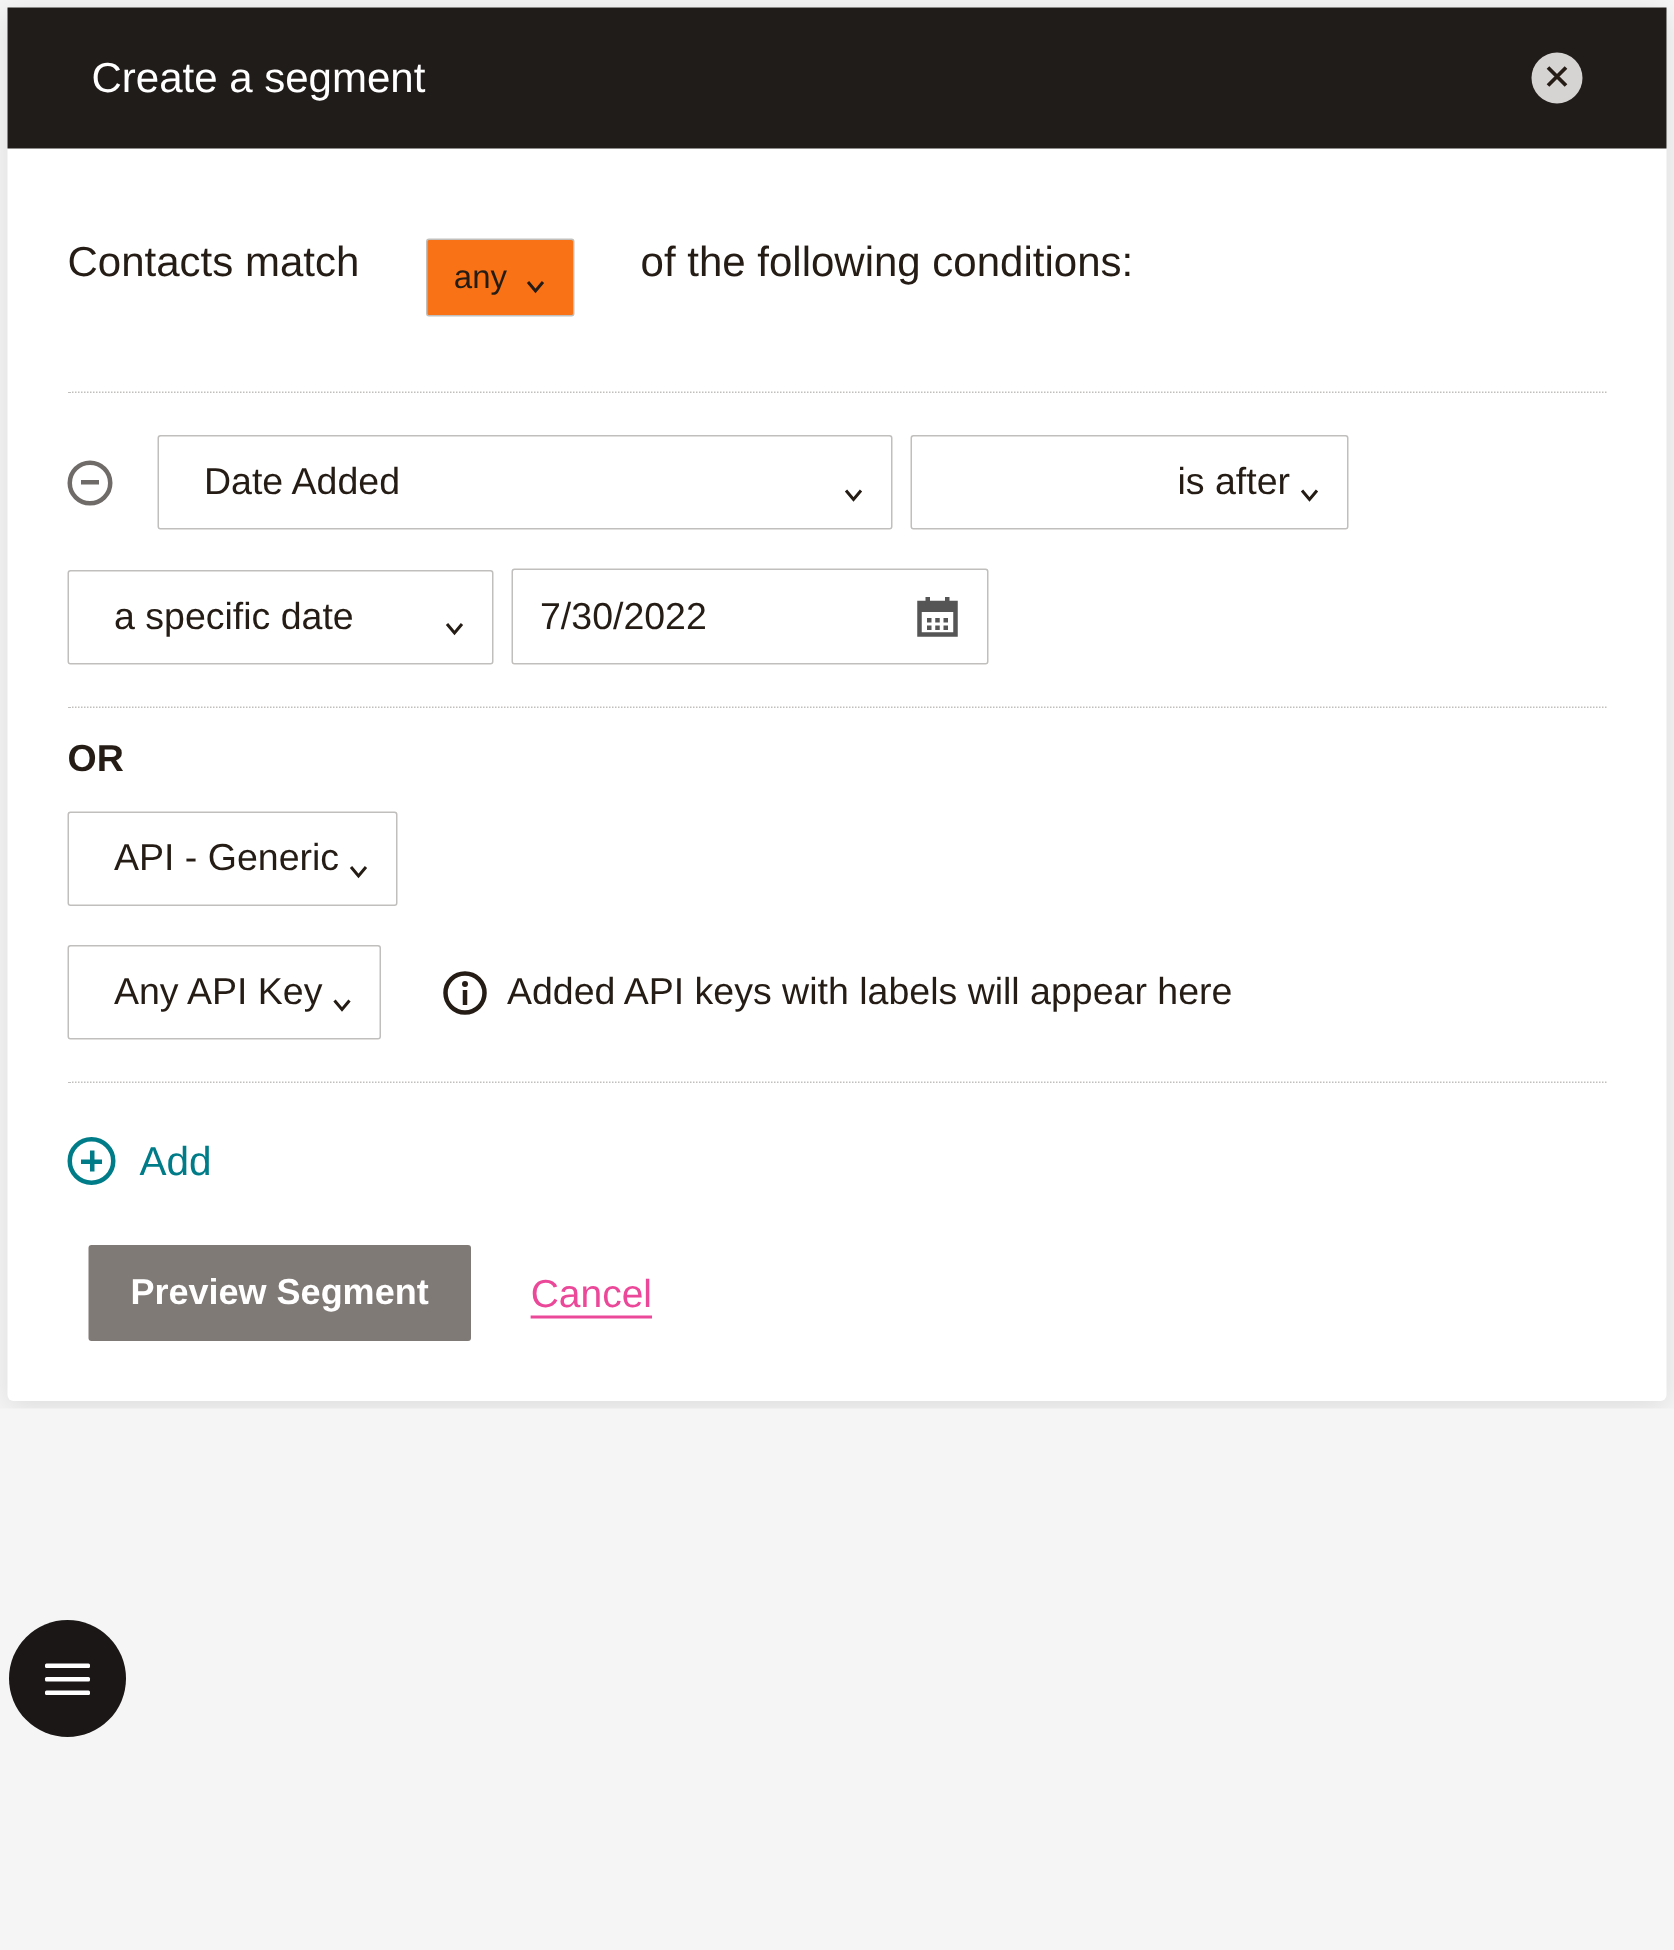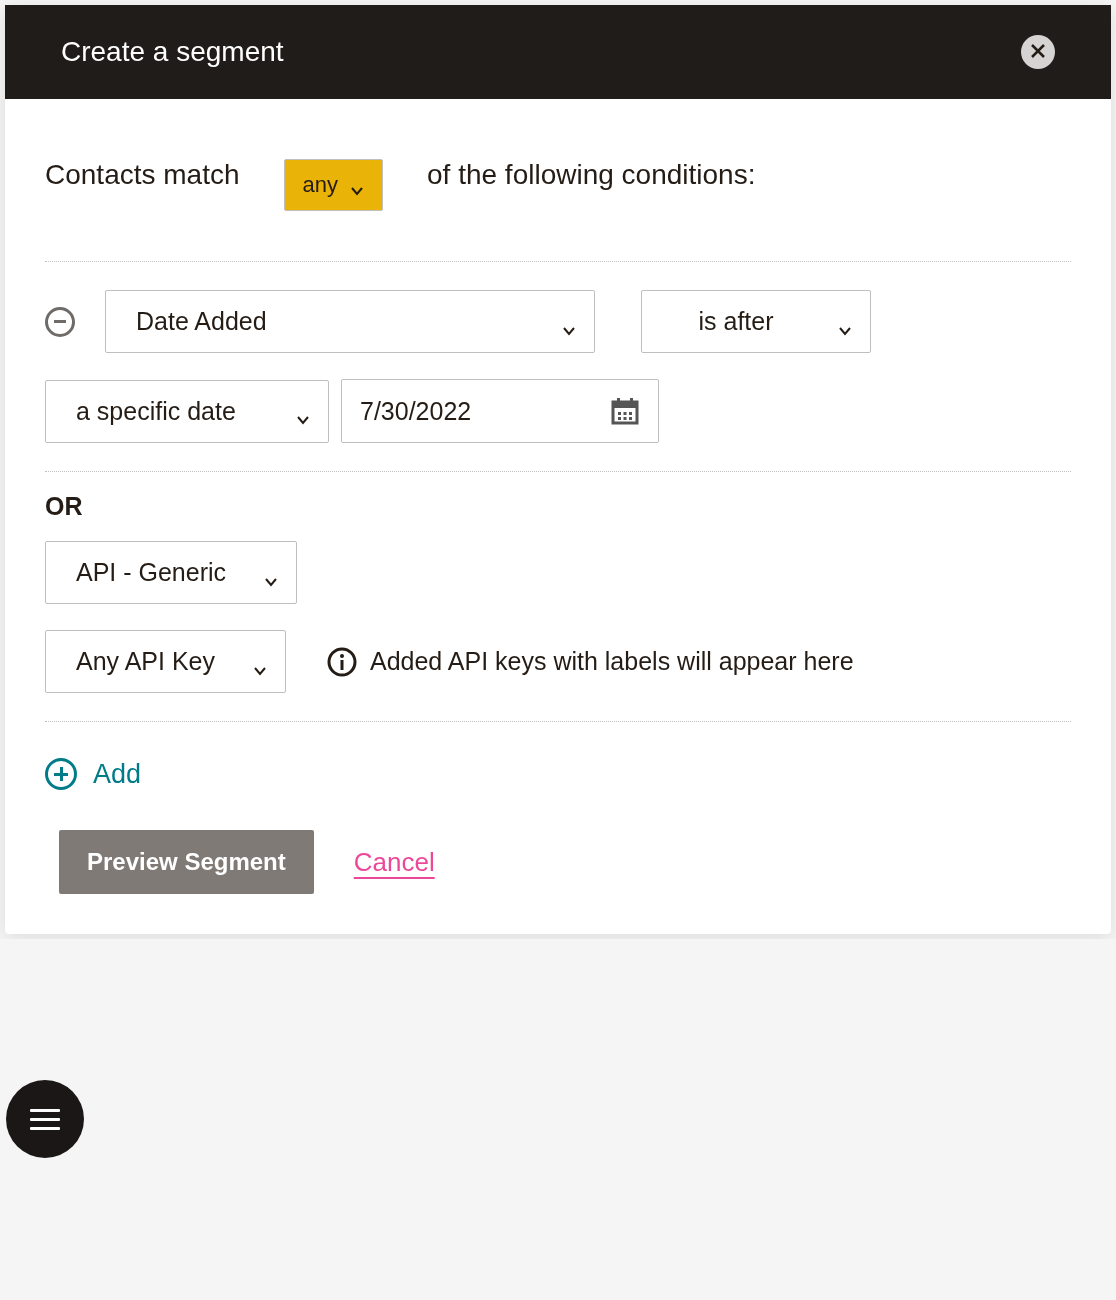--- a/index.html
+++ b/index.html
@@ -53,21 +53,21 @@
     .match-row {
       display: flex;
       align-items: flex-start;
       gap: 44px;
       margin-bottom: 50px;
       font-size: 28px;
       color: #241c15;
     }
     .select-box {
       border: 1px solid #c1bfbd;
-      background: #eab308;
+      background: #f97316;
       padding: 14px 50px 14px 22px;
       font-size: 24px;
       color: #241c15;
       position: relative;
       display: inline-flex;
       align-items: center;
       cursor: pointer;
       border-radius: 2px;
       min-height: 58px;
     }
@@ -119,37 +119,36 @@
       margin-right: 18px;
     }
     .remove-btn .minus {
       width: 12px;
       height: 3px;
       background: #6f6b68;
     }
     .field-select {
       border: 1px solid #c1bfbd;
       background: #ffffff;
-      padding: 16px 70px 16px 30px;
+      padding: 16px 38px 16px 30px;
       font-size: 25px;
       color: #241c15;
       position: relative;
       display: inline-flex;
       align-items: center;
       cursor: pointer;
       border-radius: 2px;
       min-height: 62px;
     }
     .field-select.wide {
       width: 490px;
     }
     .field-select.medium {
-      width: 230px;
-      justify-content: center;
-      margin-left: 34px;
+      width: 292px;
+      justify-content: flex-end;
     }
     .field-select.medium2 {
       width: 200px;
       justify-content: center;
     }
     .field-select.narrow {
       width: 284px;
       padding-left: 30px;
     }
     .field-select.narrow2 {

